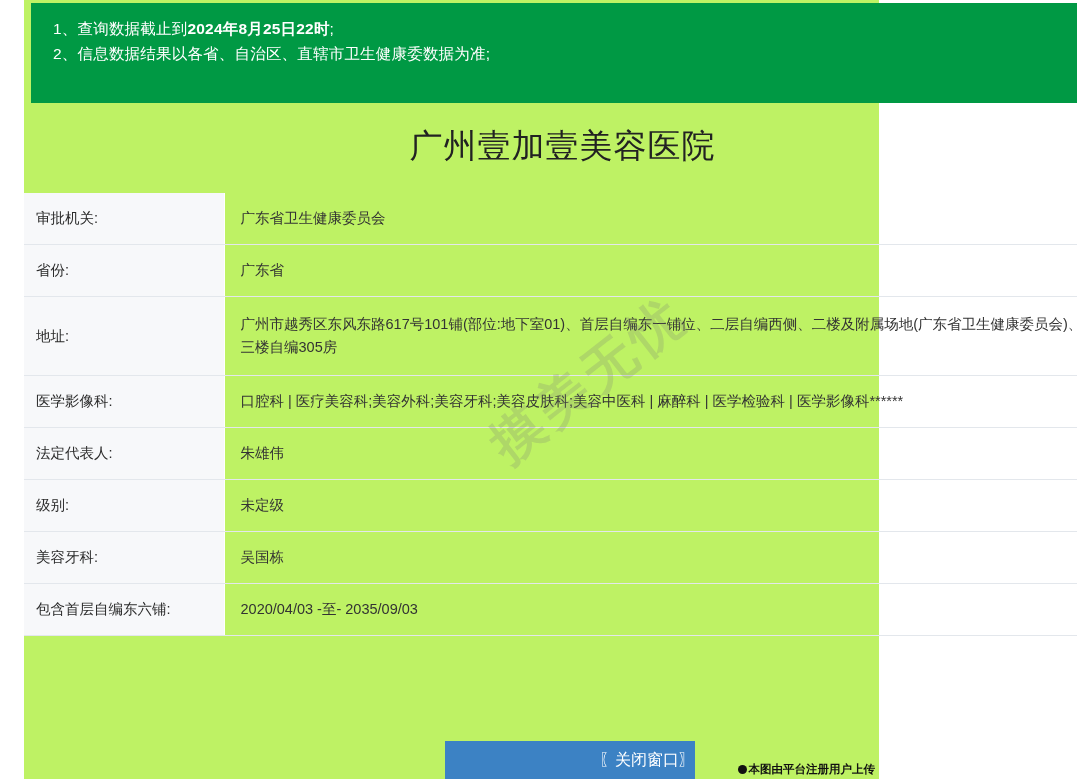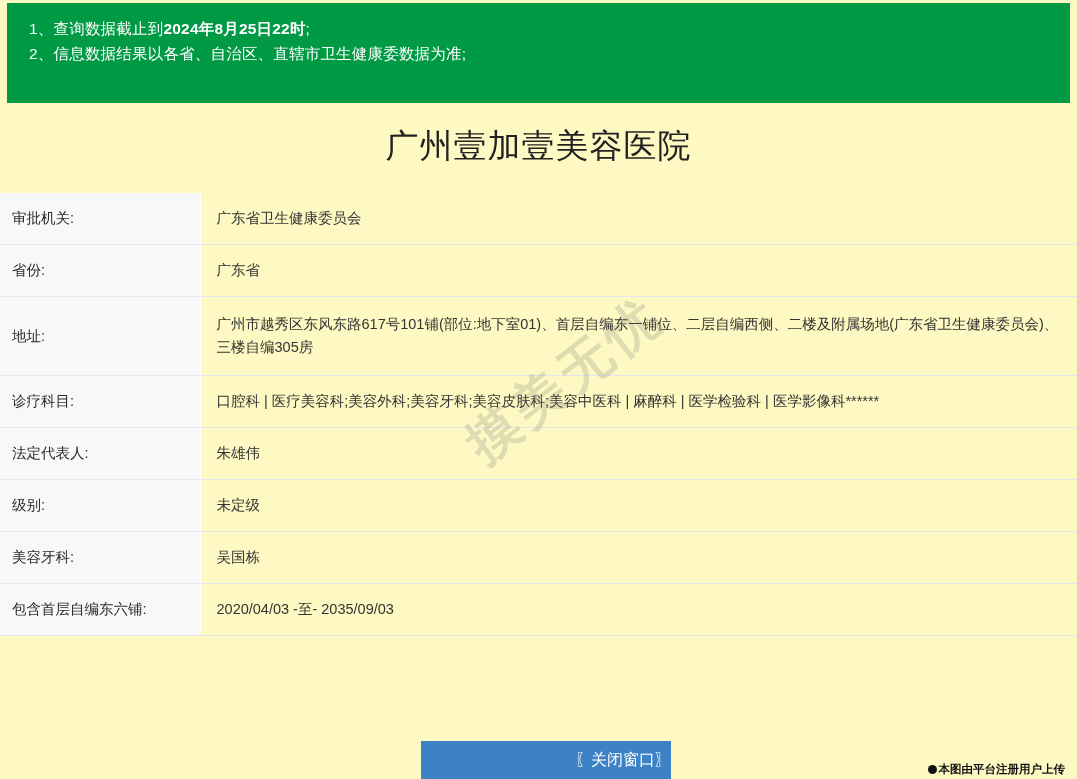--- a/index.html
+++ b/index.html
@@ -7,23 +7,24 @@
     margin: 0;
     padding: 0;
     width: 1077px;
     height: 779px;
     background: #ffffff;
     font-family: "Liberation Sans", sans-serif;
     overflow: hidden;
   }
   #page {
     position: relative;
-    width: 1077px;
+    width: 855px;
     height: 779px;
-    background: #fef9c3;
+    background: #bef264;
+    margin-left: 24px;
   }
 
   
   .notice {
     position: absolute;
     left: 7px;
     top: 3px;
     width: 1063px;
     height: 100px;
     background: #009944;
@@ -122,21 +123,21 @@
     font-family: "Liberation Sans", sans-serif;
     text-align: right;
     line-height: 38px;
     cursor: pointer;
     padding: 0;
   }
 
   
   .credit {
     position: absolute;
-    right: 12px;
+    right: 4px;
     bottom: 2px;
     font-size: 11.5px;
     color: #111111;
     font-weight: bold;
     white-space: nowrap;
   }
   .credit .dot {
     display: inline-block;
     width: 9px;
     height: 9px;
@@ -170,21 +171,21 @@
       </tr>
       <tr>
         <td class="label">省份:</td>
         <td class="value">广东省</td>
       </tr>
       <tr class="row-tall">
         <td class="label">地址:</td>
         <td class="value">广州市越秀区东风东路617号101铺(部位:地下室01)、首层自编东一铺位、二层自编西侧、二楼及附属场地(广东省卫生健康委员会)、三楼自编305房</td>
       </tr>
       <tr>
-        <td class="label">诊疗科目:</td>
+        <td class="label">医学影像科:</td>
         <td class="value">口腔科 | 医疗美容科;美容外科;美容牙科;美容皮肤科;美容中医科 | 麻醉科 | 医学检验科 | 医学影像科******</td>
       </tr>
       <tr>
         <td class="label">法定代表人:</td>
         <td class="value">朱雄伟</td>
       </tr>
       <tr>
         <td class="label">级别:</td>
         <td class="value">未定级</td>
       </tr>

